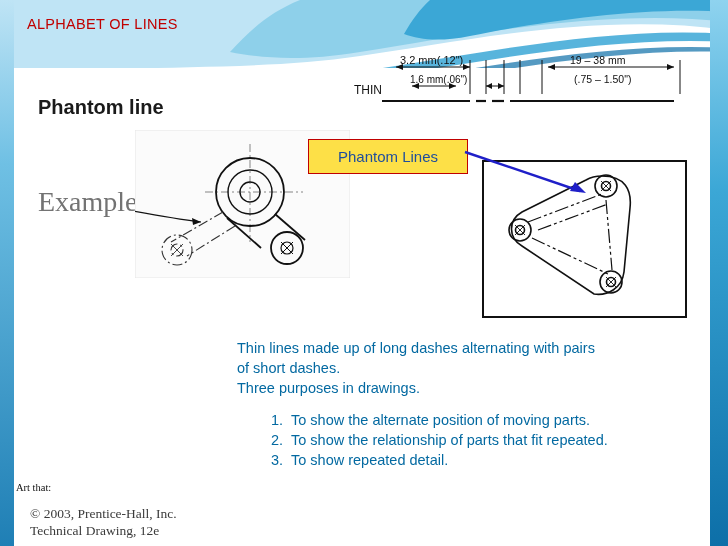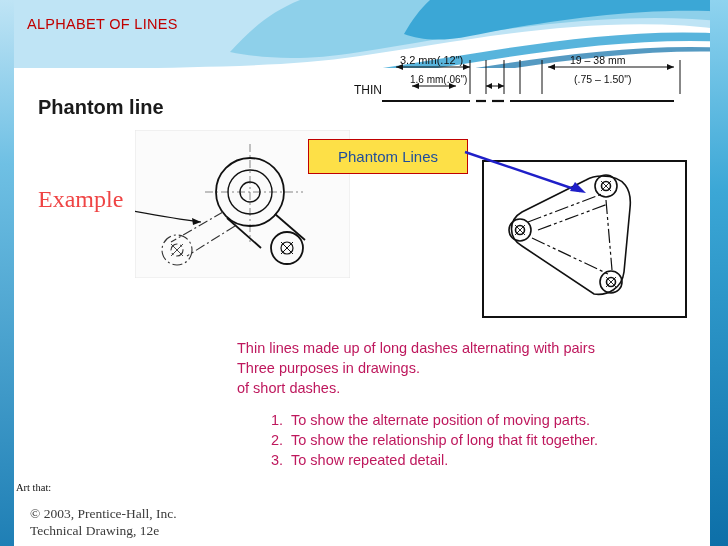--- a/index.html
+++ b/index.html
@@ -71,22 +71,22 @@
     top: 96px;
     font-size: 20px;
     color: #1a1a1a;
     font-weight: bold;
     font-family: Liberation Sans, sans-serif;
   }
   .example-label {
     position: absolute;
     left: 38px;
     top: 186px;
-    font-size: 24px;
-    color: #ef4444;
+    font-size: 28px;
+    color: #737373;
     font-family: "Liberation Serif", serif;
   }
   
   .callout {
     position: absolute;
     left: 308px;
     top: 139px;
     width: 158px;
     height: 33px;
     border: 1.6px solid #c00000;
@@ -97,21 +97,21 @@
     color: #1f4e9c;
     font-size: 15px;
   }
   
   .body-text {
     position: absolute;
     left: 237px;
     top: 338px;
     width: 460px;
     font-size: 14.5px;
-    color: #be185d;
+    color: #0369a1;
     line-height: 20px;
   }
   .body-text p { margin: 0; }
   ol.purposes {
     margin: 12px;
     padding-left: 38px;
     list-style: decimal;
   }
   ol.purposes li {
     margin: 0;
@@ -306,25 +306,25 @@
   </div>
   <div class="arrow-svg">
     <svg width="145" height="60" viewBox="0 0 145 60" xmlns="http://www.w3.org/2000/svg">
       <line x1="10" y1="7" x2="125" y2="46" stroke="#1f1fc8" stroke-width="2.4"></line>
       <path d="M131,48 l-16,-2 l5,-9 z" fill="#1f1fc8"></path>
     </svg>
   </div>
 
   <div class="body-text">
     <p>Thin lines made up of long dashes alternating with pairs</p>
+    <p>of short dashes.</p>
     <p>Three purposes in drawings.</p>
-    <p>of short dashes.</p>
     <ol class="purposes">
       <li>To show the alternate position of moving parts.</li>
-      <li>To show the relationship of long that fit together.</li>
+      <li>To show the relationship of parts that fit repeated.</li>
       <li>To show repeated detail.</li>
     </ol>
   </div>
 
   <div class="credit-label">Art that:</div>
   <div class="credit-block">
     <div>© 2003, Prentice-Hall, Inc.</div>
     <div>Technical Drawing, 12e</div>
   </div>
 

